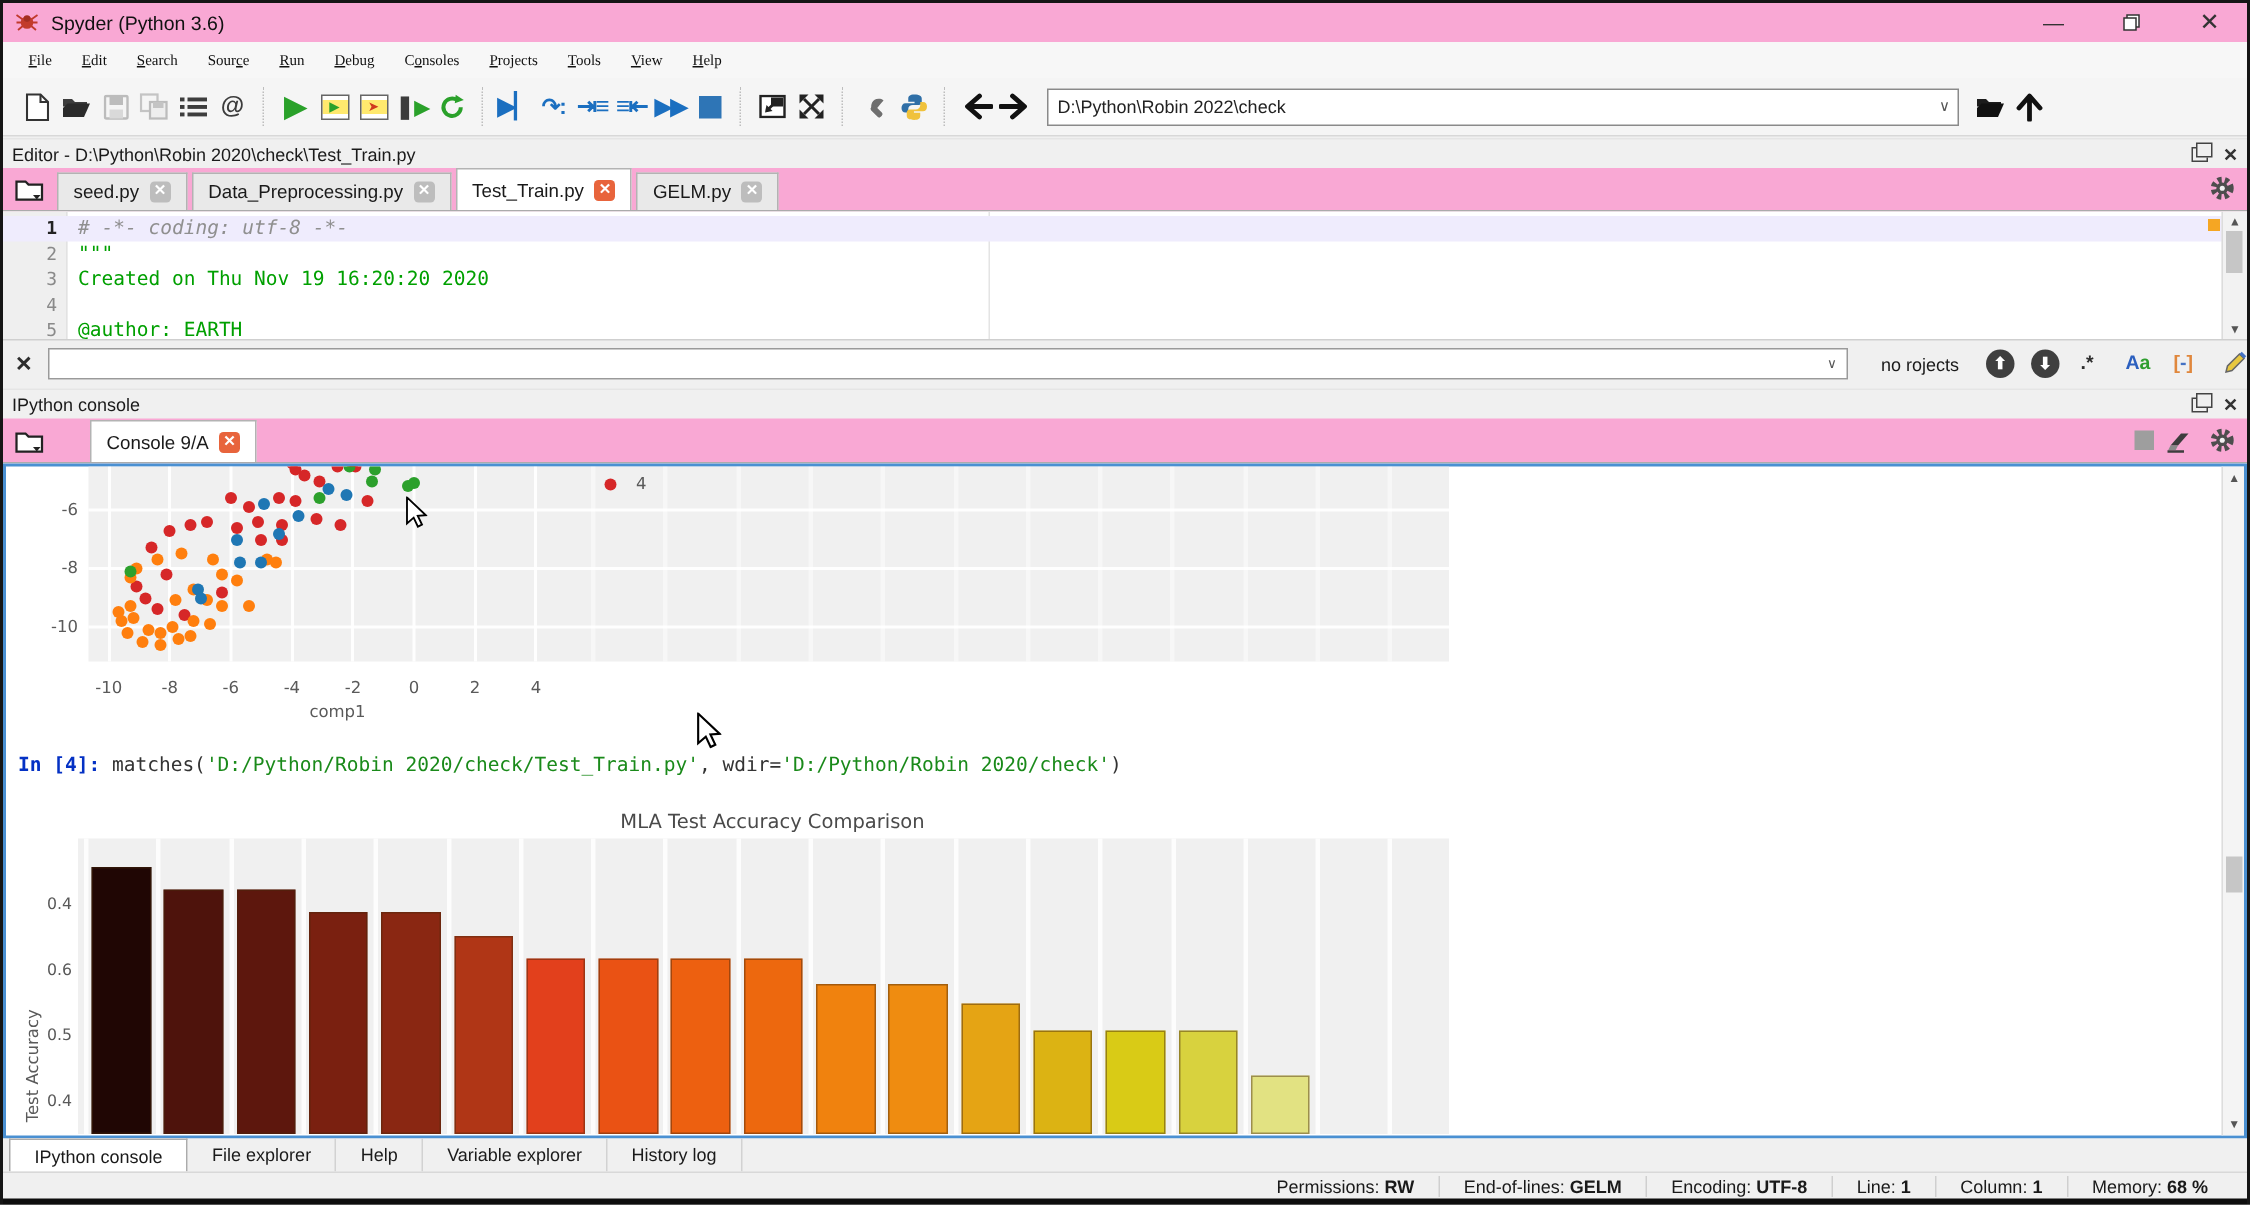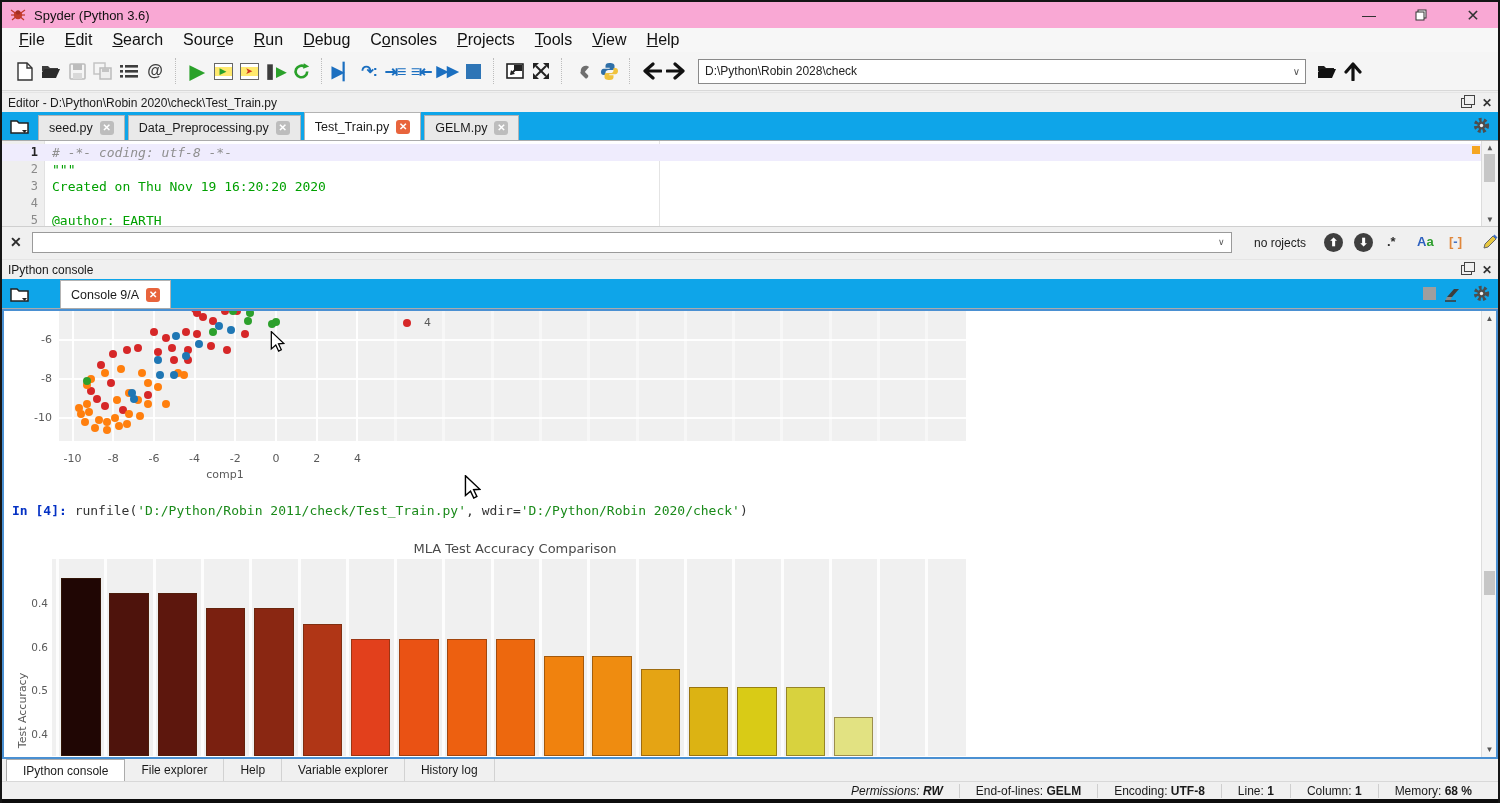--- a/index.html
+++ b/index.html
@@ -8,21 +8,21 @@
           font-family:"Liberation Sans",sans-serif;color:#222;}
   .abs{position:absolute;}
   svg{display:block;}
   
   .titlebar{left:0;top:0;width:100%;height:26px;background:#f9a8d4;display:flex;align-items:center;}
   .titlebar .title{font-size:13px;margin-left:8px;color:#111;}
   .winbtns{position:absolute;right:6px;top:0;height:26px;display:flex;align-items:center;gap:34px;padding-right:10px;}
   .winbtn{width:18px;height:18px;display:flex;align-items:center;justify-content:center;font-size:14px;color:#333;}
   
   .menubar{left:0;top:26px;width:100%;height:24px;background:#f7f7f7;display:flex;align-items:center;gap:2px;padding-left:8px;}
-  .menu-item{font-size:16px;padding:3px 9px;color:#111;}
+  .menu-item{font-size:10px;padding:3px 9px;color:#111;font-family:Liberation Serif, serif;}
   .menu-item u{text-decoration:underline;}
   
   .toolbar{left:0;top:50px;width:100%;height:39px;background:#f5f5f5;border-bottom:1px solid #d8d8d8;
            display:flex;align-items:center;padding-left:10px;box-sizing:border-box;}
   .tbicon{width:26px;height:26px;display:flex;align-items:center;justify-content:center;flex:none;}
   .tbsep{width:1px;height:26px;border-left:1px dotted #bdbdbd;margin:0 7px;flex:none;}
   .glyph-green{color:#2aa12a;font-size:17px;font-weight:bold;}
   .glyph-blue{color:#1b6fc0;font-size:14px;font-weight:bold;letter-spacing:-1px;}
   .glyph-dark{color:#3c3c3c;font-size:16px;font-weight:bold;}
   .pathbox{width:600px;height:23px;background:#fff;border:1px solid #8a8a8a;display:flex;align-items:center;
@@ -31,21 +31,21 @@
   .cellico{width:17px;height:15px;border:1.5px solid #666;background:linear-gradient(#fff 20%,#ffe96e 20%,#ffe96e 80%,#fff 80%);
            display:flex;align-items:center;justify-content:center;font-size:9px;}
   
   .pane-header{left:0;width:100%;height:20px;background:#f0f0f0;border-top:1px solid #e5e5e5;display:flex;align-items:center;}
   .pane-header .ph-title{font-size:12px;margin-left:6px;color:#1a1a1a;}
   .ph-icons{position:absolute;right:6px;display:flex;align-items:center;gap:10px;}
   .undock{width:9px;height:8px;border:1px solid #444;position:relative;background:#f0f0f0;}
   .undock:before{content:"";position:absolute;left:2px;top:-4px;width:9px;height:8px;border:1px solid #444;background:#f0f0f0;}
   .xclose{font-size:12px;color:#333;font-weight:bold;line-height:1;}
   
-  .tabrow{left:0;width:100%;height:30px;background:#0ea5e9;border-bottom:1px solid #ababab;box-sizing:border-box;
+  .tabrow{left:0;width:100%;height:30px;background:#f9a8d4;border-bottom:1px solid #ababab;box-sizing:border-box;
           display:flex;align-items:flex-end;}
   .browse-tabs{width:22px;height:20px;margin:0 6px 3px 8px;flex:none;}
   .edtab{height:24px;display:flex;align-items:center;gap:7px;padding:0 10px;font-size:12.5px;
          background:#e9e9e9;border:1px solid #b3b3b3;border-bottom:none;margin-right:3px;color:#1a1a1a;}
   .edtab.active{background:#fff;height:27px;position:relative;z-index:2;}
   .tabx{width:14px;height:14px;border-radius:3px;background:#bdbdbd;color:#fff;font-size:10px;font-weight:bold;
         display:flex;align-items:center;justify-content:center;line-height:1;}
   .edtab.active .tabx{background:#e8643c;}
   .gearbtn{position:absolute;right:8px;bottom:6px;}
   
@@ -91,21 +91,21 @@
   .seg-string{color:#1a8a1a;}
   .con-scroll{position:absolute;left:1477px;top:0;width:15px;height:446px;background:#f4f4f4;border-left:1px solid #ddd;}
   
   .bottabs{left:0;top:757px;width:100%;height:22px;background:#f0f0f0;display:flex;align-items:stretch;padding-left:4px;}
   .btab{font-size:12px;display:flex;align-items:center;padding:0 16px;color:#1a1a1a;border-right:1px solid #d2d2d2;}
   .btab.active{background:#fff;border:1px solid #ababab;border-bottom:none;font-weight:normal;}
   
   .statusbar{left:0;top:779px;width:100%;height:18px;background:#f0f0f0;border-top:1px solid #d8d8d8;box-sizing:border-box;
              display:flex;align-items:center;justify-content:flex-end;padding-right:10px;}
   .stitem{font-size:12px;color:#1a1a1a;padding:0 16px;border-left:1px solid #cfcfcf;white-space:nowrap;}
-  .stitem:first-child{border-left:none;font-style:italic;}
+  .stitem:first-child{border-left:none;}
   .stitem b{font-weight:bold;}
   .botband{left:0;top:797px;width:100%;height:6px;background:#0d0d0d;}
   .cursor{position:absolute;z-index:50;}
 </style>
 </head>
 <body>
 
 <div class="window">
 
   <div class="abs titlebar">
@@ -260,21 +260,21 @@
       <svg width="22" height="18" viewBox="0 0 22 18">
           <path d="M21 9 H7 M13 2 L5 9 L13 16" fill="none" stroke="#111" stroke-width="3.2" stroke-linecap="round" stroke-linejoin="round"></path>
         </svg>
     </span>
     <span class="tbicon">
       <svg width="22" height="18" viewBox="0 0 22 18">
           <path d="M1 9 H15 M9 2 L17 9 L9 16" fill="none" stroke="#111" stroke-width="3.2" stroke-linecap="round" stroke-linejoin="round"></path>
         </svg>
     </span>
     <span class="pathbox">
-      <span>D:\Python\Robin 2028\check</span>
+      <span>D:\Python\Robin 2022\check</span>
       <span class="chev">∨</span>
     </span>
     <span class="tbicon">
       <svg width="20" height="16" viewBox="0 0 20 16">
           <path d="M1 3 h6 l2 2 h8 v3 h-16 z" fill="#1c1c1c"></path>
           <path d="M1 9 l3 -3 h15 l-4 9 h-14 z" fill="#111"></path>
         </svg>
     </span>
     <span class="tbicon">
       <svg width="18" height="20" viewBox="0 0 18 20">
@@ -505,21 +505,21 @@
         <div class="dot" style="left: 204.915px; top: 17.2px; background: rgb(44, 160, 44);"></div>
         <div class="dot" style="left: 239.51px; top: 5.5px; background: rgb(44, 160, 44);"></div>
         <div class="dot" style="left: 263.93px; top: 9.4px; background: rgb(44, 160, 44);"></div>
         <div class="dot" style="left: 268px; top: 7.45px; background: rgb(44, 160, 44);"></div>
         <div class="dot" style="left: 78.745px; top: 65.95px; background: rgb(44, 160, 44);"></div>
         <div class="dot" style="left: 225.265px; top: -4.25px; background: rgb(44, 160, 44);"></div>
         <div class="dot" style="left: 241.545px; top: -2.3px; background: rgb(44, 160, 44);"></div>
         <div class="dot" style="left: 399px; top: 8px; background: rgb(214, 39, 40);"></div>
         <div class="tick" style="left: 420px; top: 5px;">4</div>
       </div>
-    <div class="conline" style="left:8px;top:192px;" id="console-line"><span class="seg-prompt">In [4]: </span><span class="seg-plain">runfile(</span><span class="seg-string">'D:/Python/Robin 2011/check/Test_Train.py'</span><span class="seg-plain">, wdir=</span><span class="seg-string">'D:/Python/Robin 2020/check'</span><span class="seg-plain">)</span></div>
+    <div class="conline" style="left:8px;top:192px;" id="console-line"><span class="seg-prompt">In [4]: </span><span class="seg-plain">matches(</span><span class="seg-string">'D:/Python/Robin 2020/check/Test_Train.py'</span><span class="seg-plain">, wdir=</span><span class="seg-string">'D:/Python/Robin 2020/check'</span><span class="seg-plain">)</span></div>
     <div id="bar-layer">
         <div class="chart-title" style="left: 285px; top: 230px; width: 452px;">MLA Test Accuracy Comparison</div>
         <div class="plotbg" style="left: 48px; top: 248px; width: 914px; height: 197px;"></div>
         <div class="gridv" style="left: 52px; top: 248px; width: 3px; height: 197px; opacity: 0.85;"></div>
         <div class="gridv" style="left: 100.3px; top: 248px; width: 3px; height: 197px; opacity: 0.85;"></div>
         <div class="gridv" style="left: 148.6px; top: 248px; width: 3px; height: 197px; opacity: 0.85;"></div>
         <div class="gridv" style="left: 196.9px; top: 248px; width: 3px; height: 197px; opacity: 0.85;"></div>
         <div class="gridv" style="left: 245.2px; top: 248px; width: 3px; height: 197px; opacity: 0.85;"></div>
         <div class="gridv" style="left: 293.5px; top: 248px; width: 3px; height: 197px; opacity: 0.85;"></div>
         <div class="gridv" style="left: 341.8px; top: 248px; width: 3px; height: 197px; opacity: 0.85;"></div>

